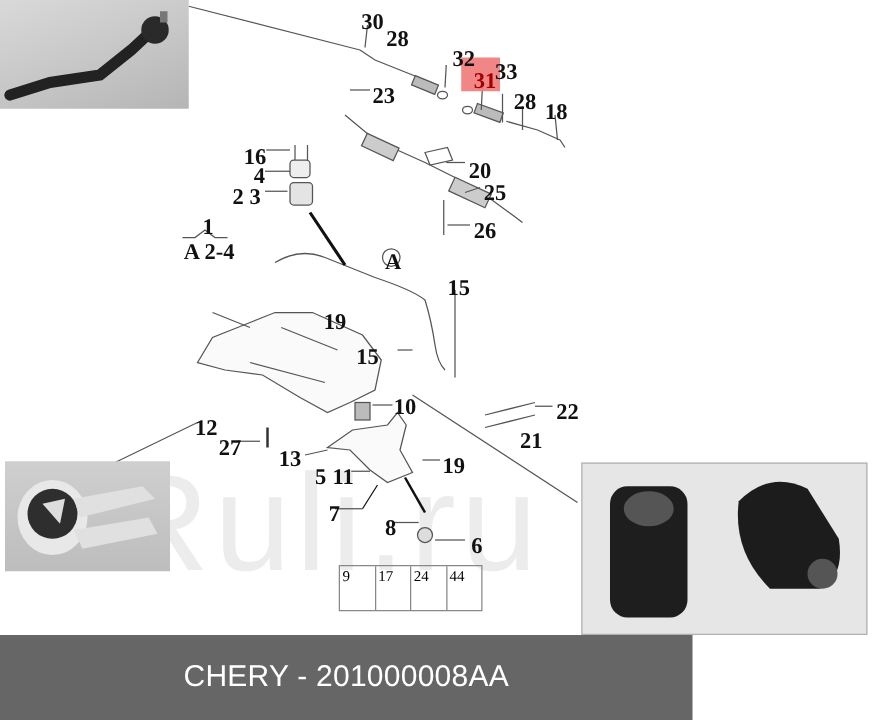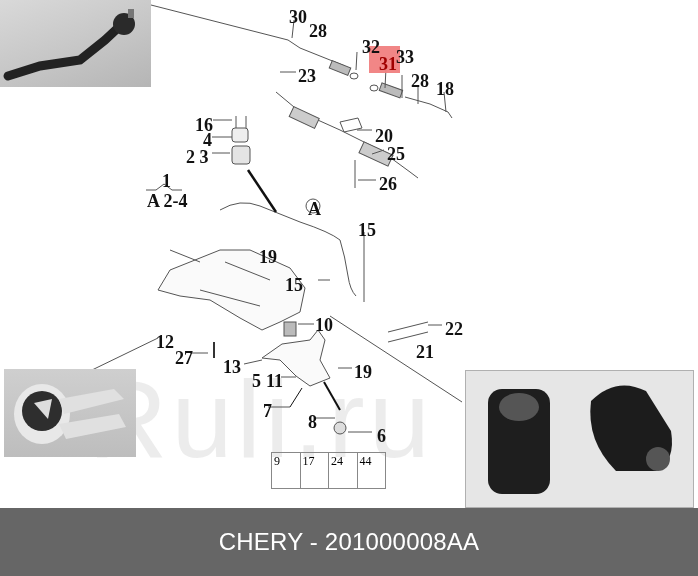--- a/index.html
+++ b/index.html
@@ -9,21 +9,21 @@
   .photo-tierod { left:0; top:0; width:151px; height:87px; background:linear-gradient(160deg,#d9d9d9,#c4c4c4 60%,#b5b5b5); }
   .photo-mount { left:4px; top:369px; width:132px; height:88px; background:linear-gradient(180deg,#cfcfcf,#bdbdbd); }
   .photo-bushing { left:465px; top:370px; width:227px; height:136px; background:#e6e6e6; border:1px solid #b0b0b0; }
   .callout { position:absolute; font-size:18px; color:#111; line-height:1; white-space:nowrap;font-weight:bold; }
   .hl { position:absolute; left:369px; top:46px; width:31px; height:27px; background:#f08080; opacity:.95; }
   .hl-text { color:#a00000; }
   .grid-box { position:absolute; left:271px; top:452px; width:113px; height:35px; border:1px solid #888; display:flex; }
   .grid-cell { flex:1; border-right:1px solid #888; position:relative; }
   .grid-cell:last-child { border-right:none; }
   .grid-cell span { position:absolute; left:2px; top:1px; font-size:12px; }
-  .footer { position:absolute; left:0; top:508px; width:698px; height:68px; background:#666666; display:flex; align-items:center; justify-content:center; }
+  .footer { position:absolute; left:0; top:508px; width:554px; height:68px; background:#666666; display:flex; align-items:center; justify-content:center; }
   .footer-text { color:#ffffff; font-family:"Liberation Sans", sans-serif; font-size:24px; letter-spacing:0.2px; }
   .watermark { position:absolute; left:88px; top:355px; font-family:"Liberation Sans", sans-serif; font-size:110px; color:rgba(200,200,200,0.35); letter-spacing:4px; pointer-events:none; }
   svg.lines { position:absolute; left:0; top:0; }
 </style>
 </head>
 <body>
 
 <div class="stage">
 
   <div class="watermark">Ruli.ru</div>

